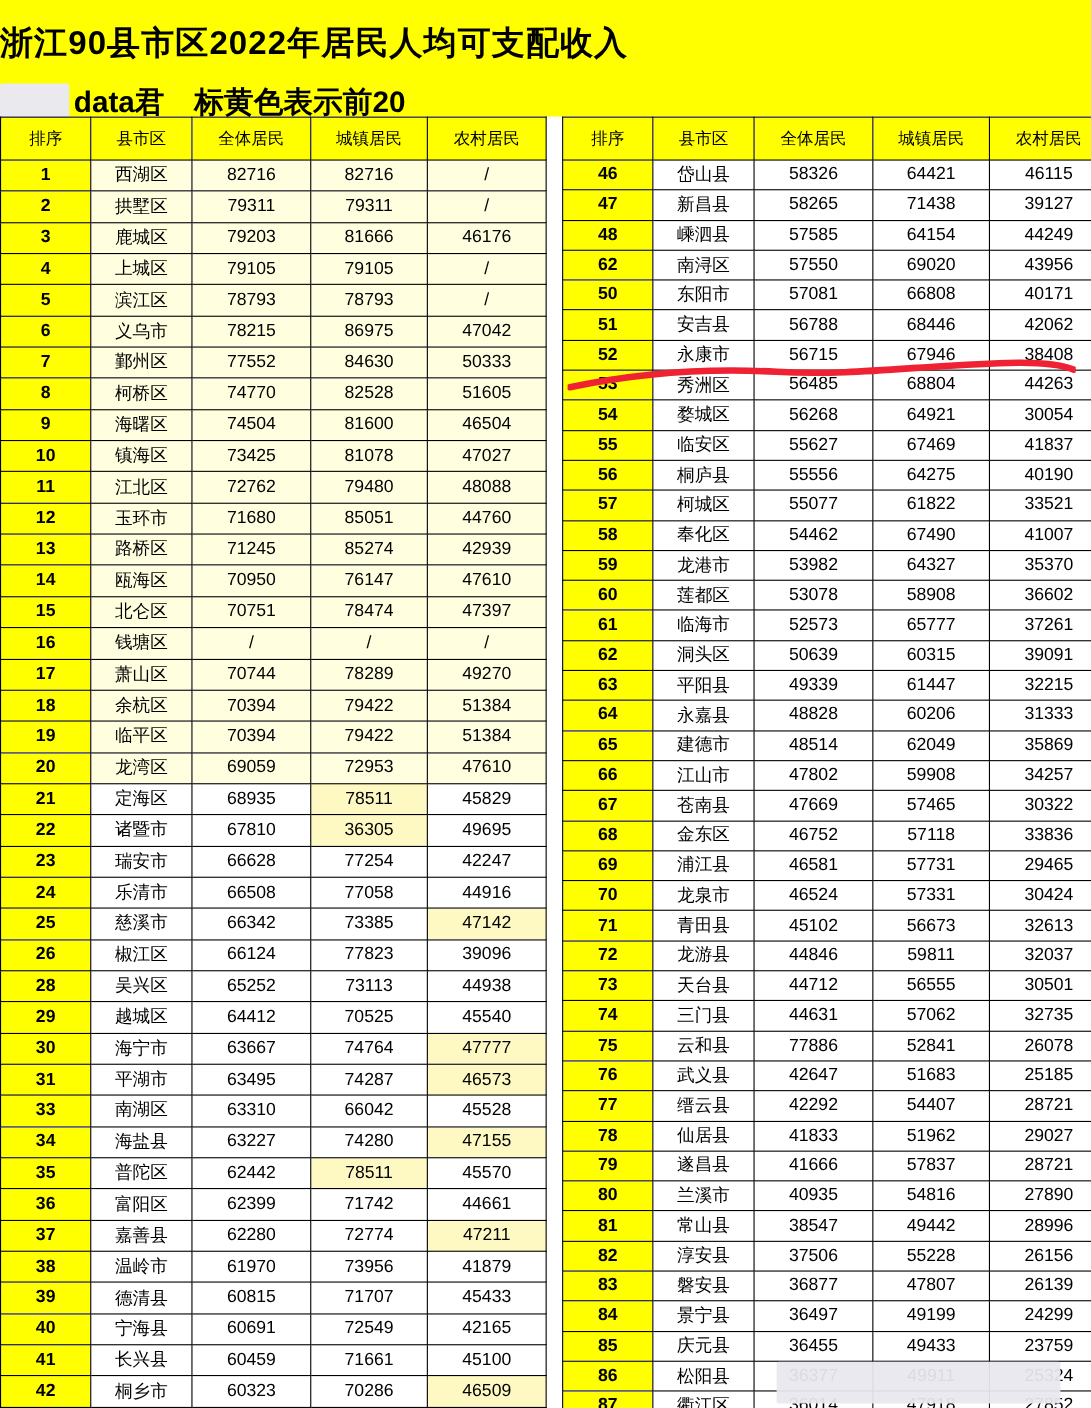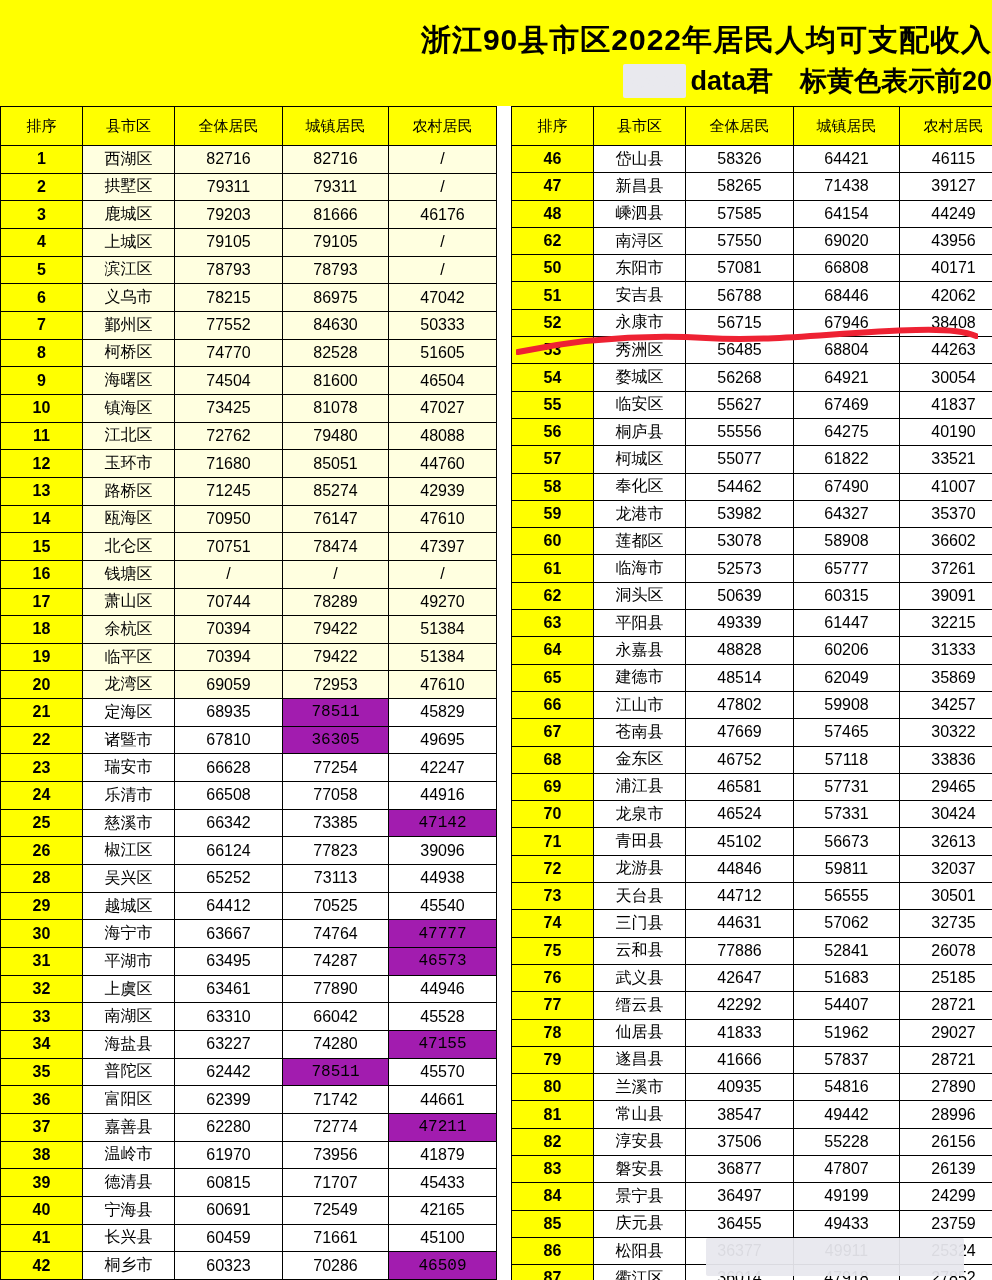--- a/index.html
+++ b/index.html
@@ -20,35 +20,35 @@
     background: #ffffff;
     box-sizing: border-box;
     padding: 0;
   }
   .title-block {
     background: #ffff00;
     width: 992px;
     height: 106px;
     box-sizing: border-box;
     padding-top: 22px;
-    text-align: right;
+    text-align: left;
   }
   .title-line1 {
     font-size: 30px;
     font-weight: bold;
     color: #000000;
     letter-spacing: 1px;
     line-height: 36px;
   }
   .title-line2 {
     font-size: 27px;
     font-weight: bold;
     color: #000000;
     line-height: 34px;
-    margin-top: 6px;
+    margin-top: 18px;
   }
   .title-line2 .watermark {
     display: inline-block;
     background: #e9e9ee;
     color: #e9e9ee;
     border-radius: 2px;
     margin-right: 4px;
   }
 
   .tables {
@@ -94,22 +94,21 @@
     font-weight: bold;
   }
   td.name {
     font-weight: normal;
   }
   tr.top20 td.name,
   tr.top20 td.num {
     background: #ffffe0;
   }
   td.hl {
-    background: #a21caf;
-    font-family: Liberation Mono, monospace;
+    background: #fef9c3;
   }
   .scribble {
     position: absolute;
     left: 516px;
     top: 326px;
     width: 462px;
     height: 36px;
     pointer-events: none;
   }
   .blur-strip {
@@ -358,27 +357,20 @@
             <td class="num hl">47777</td>
           </tr>
           <tr>
             <td class="rank">31</td>
             <td class="name">平湖市</td>
             <td class="num">63495</td>
             <td class="num">74287</td>
             <td class="num hl">46573</td>
           </tr>
           <tr>
-            <td class="rank">32</td>
-            <td class="name">上虞区</td>
-            <td class="num">63461</td>
-            <td class="num">77890</td>
-            <td class="num">44946</td>
-          </tr>
-          <tr>
             <td class="rank">33</td>
             <td class="name">南湖区</td>
             <td class="num">63310</td>
             <td class="num">66042</td>
             <td class="num">45528</td>
           </tr>
           <tr>
             <td class="rank">34</td>
             <td class="name">海盐县</td>
             <td class="num">63227</td>

